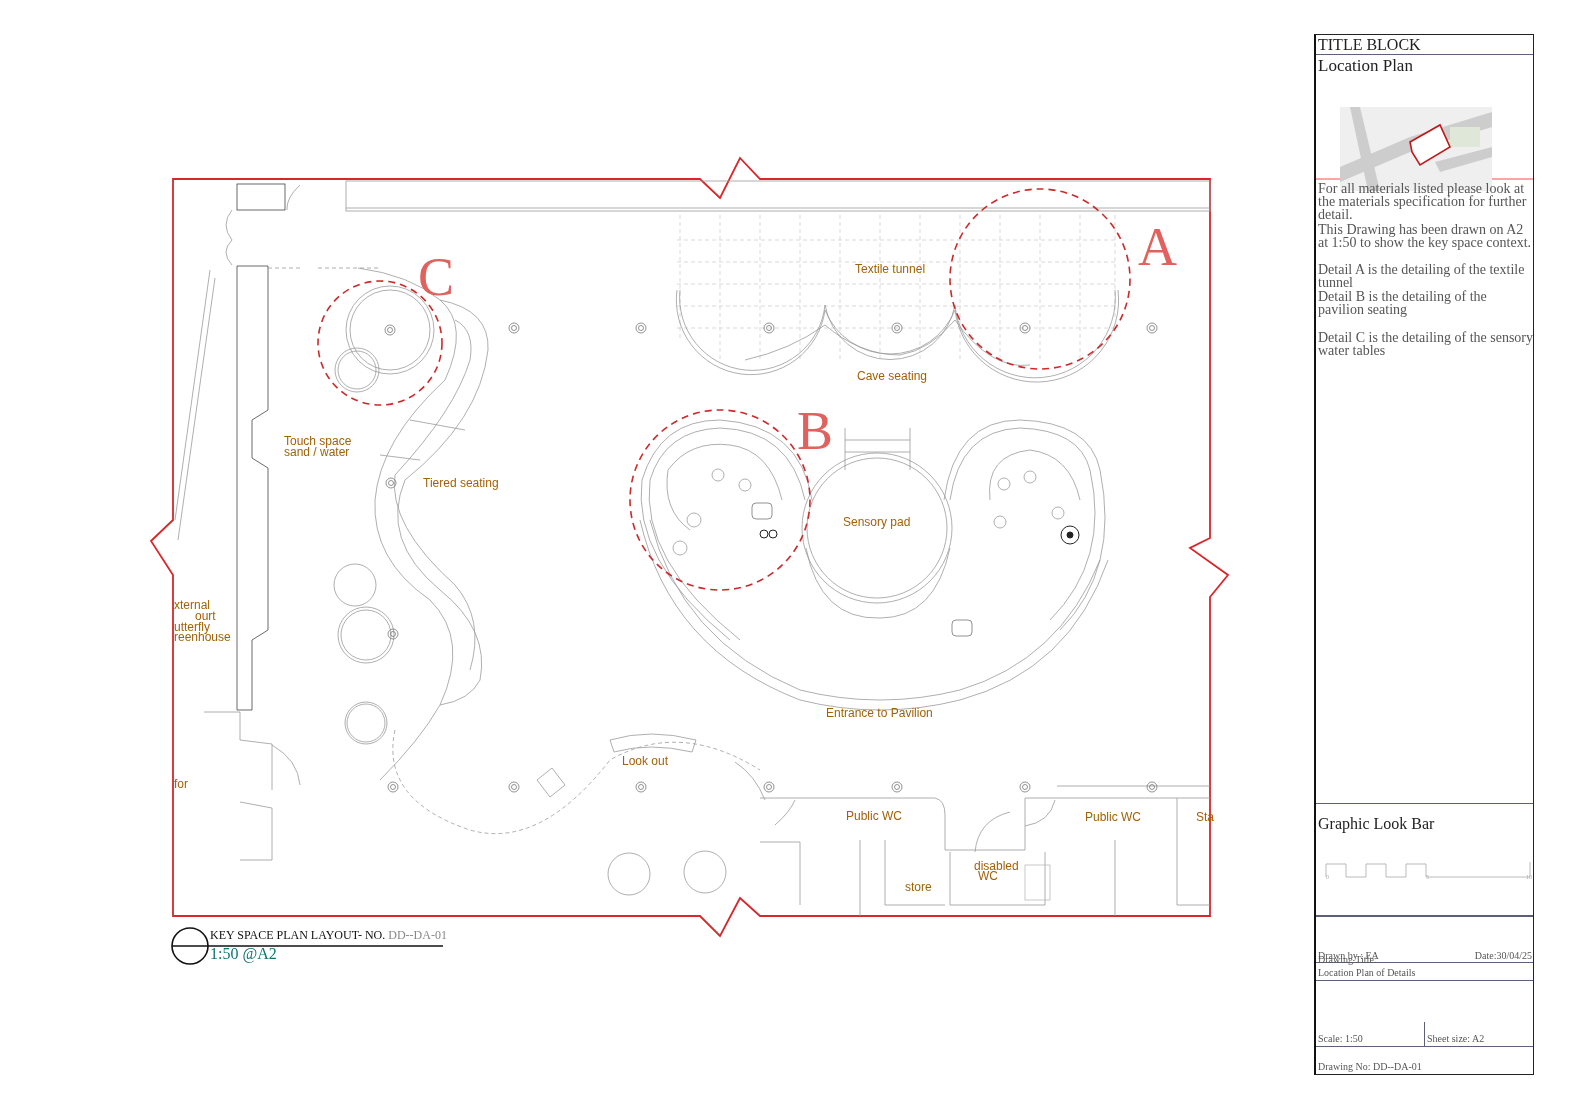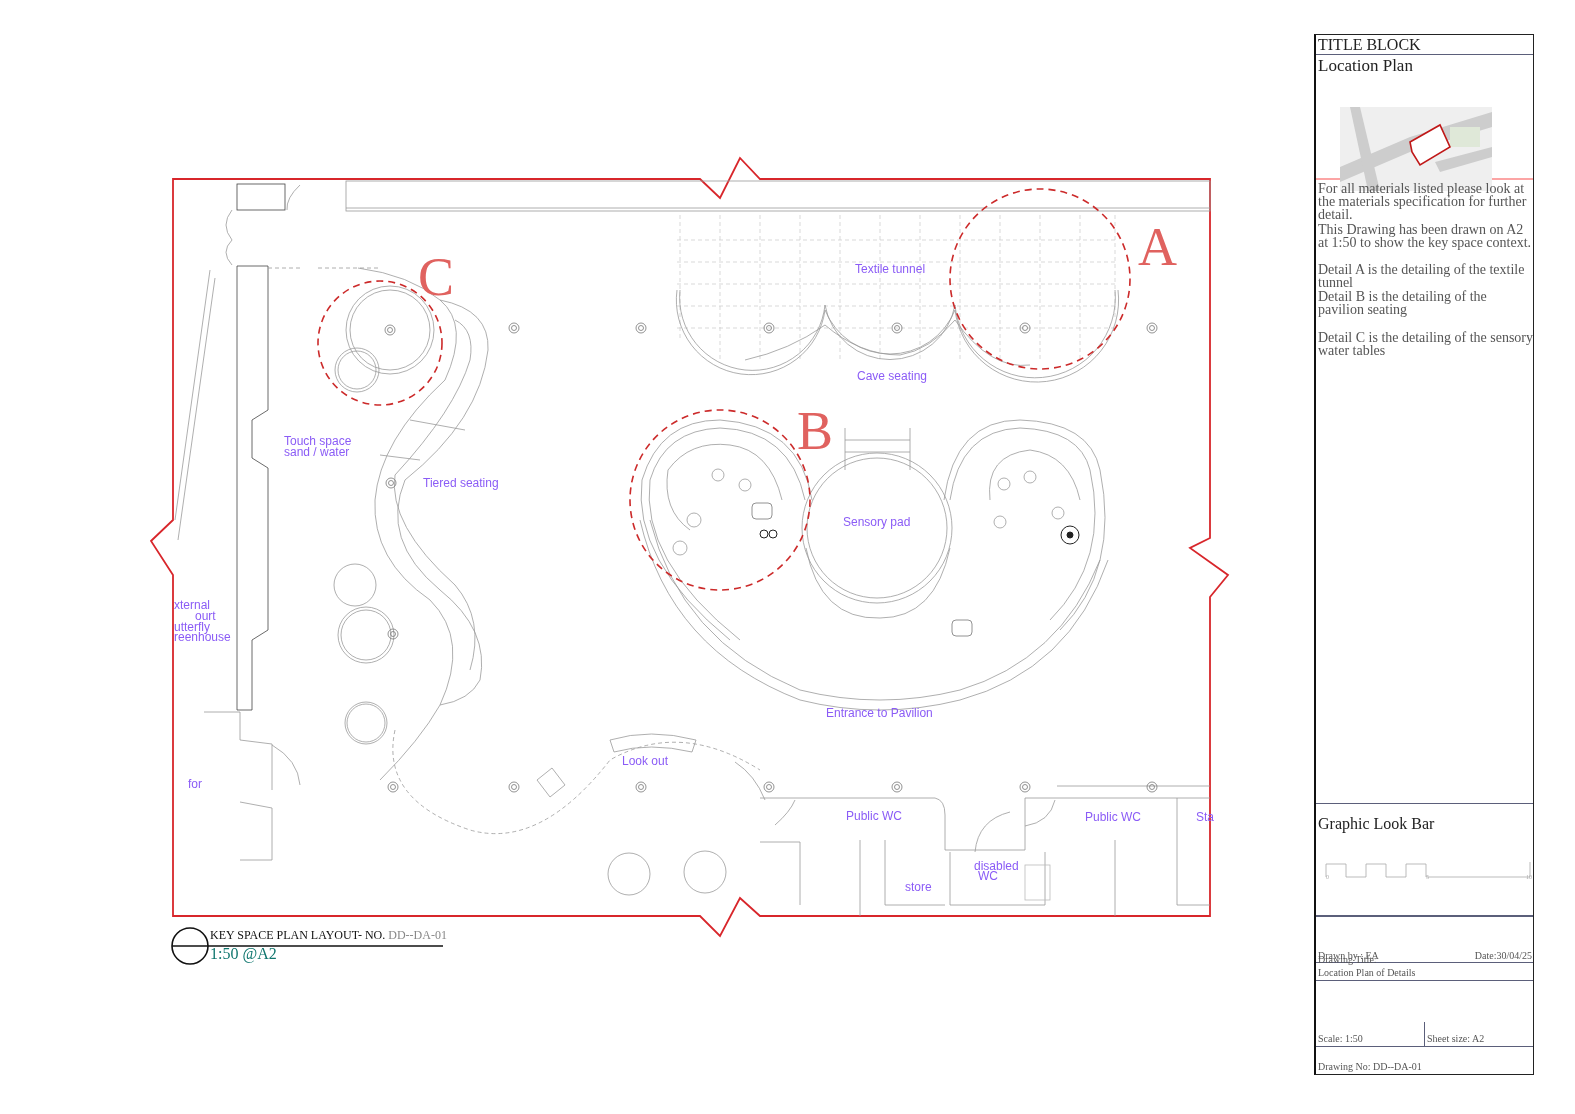--- a/index.html
+++ b/index.html
@@ -1,18 +1,18 @@
 <!DOCTYPE html>
 <html><head>
 <meta charset="utf-8">
 <style>
   html,body{margin:0;padding:0;background:#ffffff;}
   body{width:1575px;height:1114px;position:relative;overflow:hidden;font-family:"Liberation Sans",sans-serif;}
   #plan{position:absolute;left:0;top:0;}
-  .lbl{position:absolute;font-family:"Liberation Sans",sans-serif;font-size:12px;color:#8b5cf6;line-height:11px;white-space:nowrap;}
+  .lbl{position:absolute;font-family:"Liberation Sans",sans-serif;font-size:12px;color:#a16207;line-height:11px;white-space:nowrap;}
   .detail-letter{position:absolute;font-family:"Liberation Serif",serif;font-size:54px;color:#e0625f;line-height:50px;}
   .serif{font-family:"Liberation Serif",serif;}
   
   #tb{position:absolute;left:1314px;top:34px;width:220px;height:1041px;border:1.5px solid #222;border-left:2px solid #111;box-sizing:border-box;}
   #tb .row{position:absolute;left:0;right:0;border-bottom:1.5px solid #5b5f7a;}
   #tb .t{position:absolute;left:2px;font-family:"Liberation Serif",serif;color:#222;white-space:nowrap;}
   #tb .s{font-size:10px;color:#555;line-height:13px;}
   .note{position:absolute;left:2px;width:216px;font-family:"Liberation Serif",serif;font-size:14px;color:#555;line-height:13px;}
   #map{position:absolute;left:24px;top:52px;width:152px;height:84px;background:#e9e9e9;overflow:hidden;}
   #caption{position:absolute;left:170px;top:928px;}
@@ -187,21 +187,21 @@
 <div class="lbl" style="left:846px;top:811px;">Public WC</div>
 <div class="lbl" style="left:1085px;top:812px;">Public WC</div>
 <div class="lbl" style="left:1196px;top:812px;">Sta</div>
 <div class="lbl" style="left:905px;top:882px;">store</div>
 <div class="lbl" style="left:974px;top:861px;">disabled</div>
 <div class="lbl" style="left:978px;top:871px;">WC</div>
 <div class="lbl" style="left:174px;top:600px;">xternal</div>
 <div class="lbl" style="left:174px;top:611px;padding-left:21px;">ourt</div>
 <div class="lbl" style="left:174px;top:622px;">utterfly</div>
 <div class="lbl" style="left:174px;top:632px;">reenhouse</div>
-<div class="lbl" style="left:188px;top:779px;">for</div>
+<div class="lbl" style="left:174px;top:779px;">for</div>
 
 <div class="detail-letter" style="left:1138px;top:222px;">A</div>
 <div class="detail-letter" style="left:797px;top:406px;">B</div>
 <div class="detail-letter" style="left:418px;top:252px;">C</div>
 
 <div id="caption">
   <div class="serif" style="position:absolute;left:40px;top:0;font-size:12px;color:#111;white-space:nowrap;">
     <span>KEY SPACE PLAN LAYOUT- NO.</span>
     <span style="color:#888;">DD--DA-01</span>
   </div>

